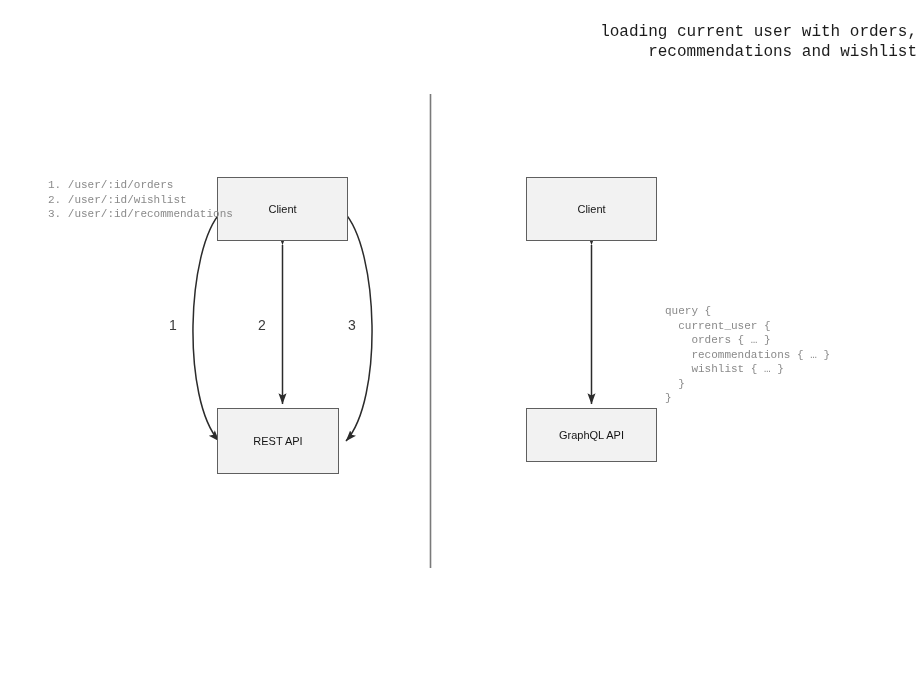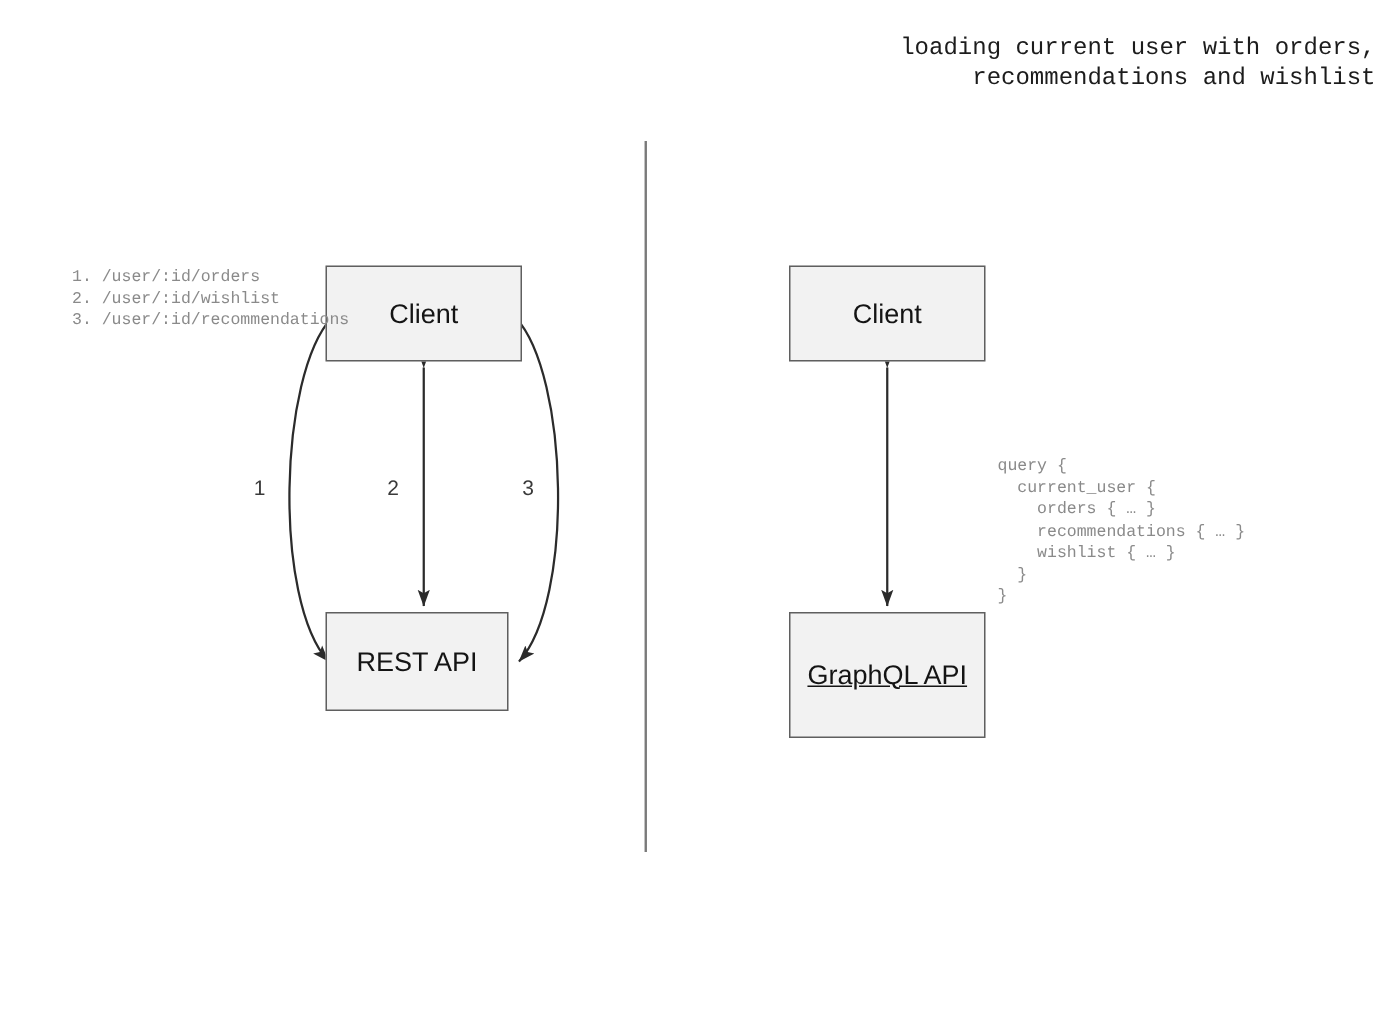--- a/index.html
+++ b/index.html
@@ -35,27 +35,27 @@
   }
   .node-box {
     position: absolute;
     box-sizing: border-box;
     background: #f2f2f2;
     border: 1.6px solid #5f5f5f;
     display: flex;
     align-items: center;
     justify-content: center;
     font-family: "Liberation Sans", sans-serif;
-    font-size: 18px;
+    font-size: 11px;
     color: #141414;
   }
   #box-rest-client  { left: 217px; top: 177px; width: 131px; height: 64px; }
   #box-rest-api     { left: 217px; top: 408px; width: 122px; height: 66px; }
   #box-gql-client   { left: 526px; top: 177px; width: 131px; height: 64px; }
-  #box-gql-api      { left: 526px; top: 408px; width: 131px; height: 84px; text-decoration: underline; }
+  #box-gql-api      { left: 526px; top: 408px; width: 131px; height: 54px; }
 
   .edge-label {
     position: absolute;
     font-family: "Liberation Sans", sans-serif;
     font-size: 14px;
     color: #3a3a3a;
     text-align: center;
     width: 20px;
   }
   #edge-label-1 { left: 163px; top: 317px; }

